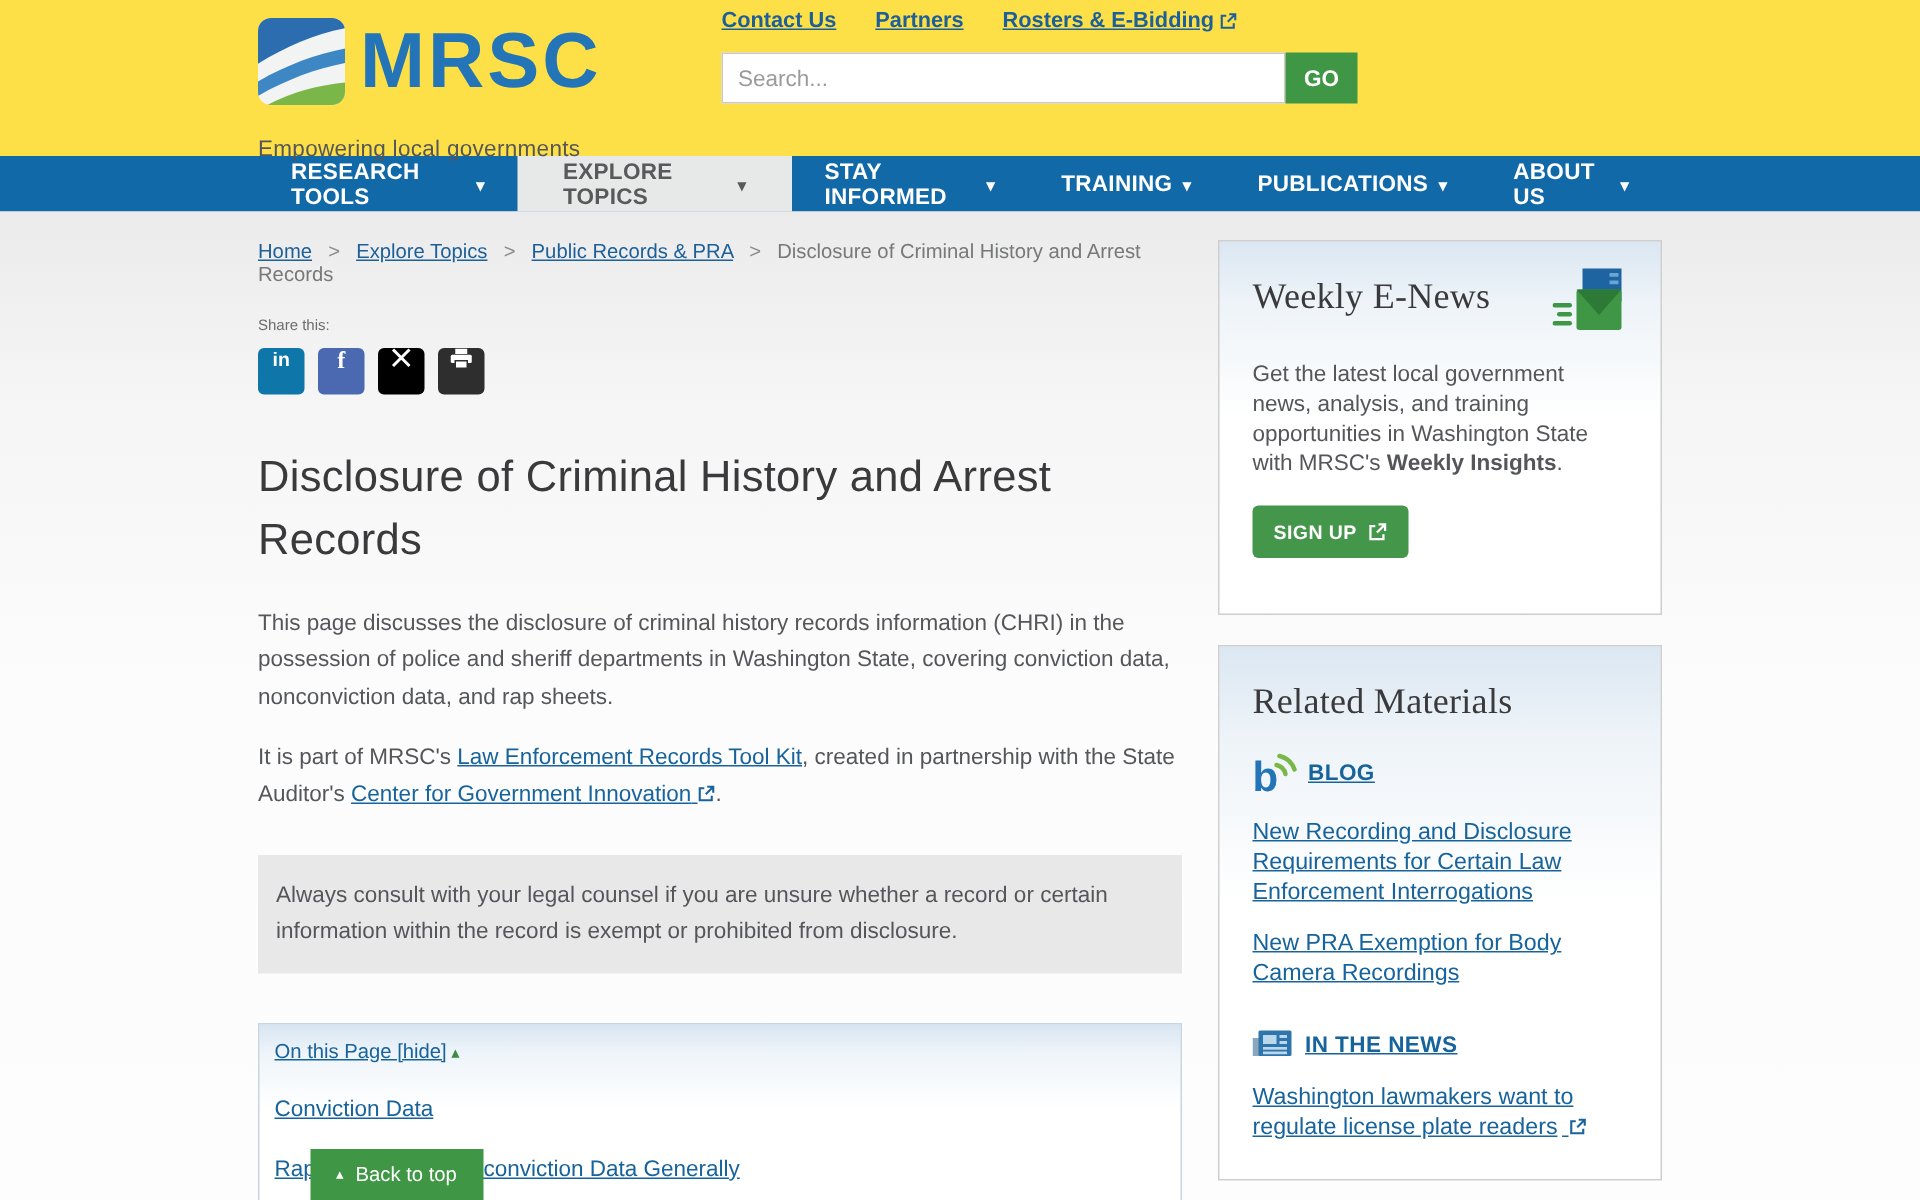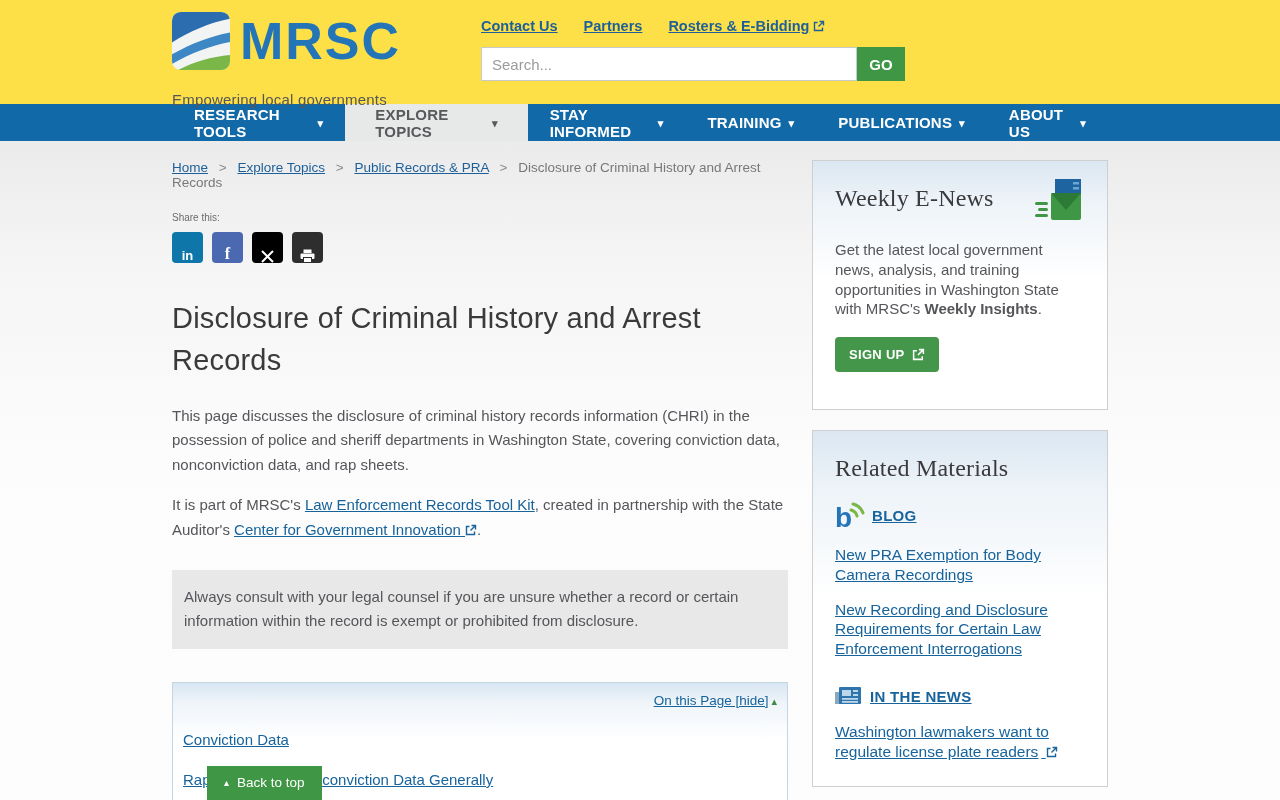--- a/index.html
+++ b/index.html
@@ -15,21 +15,21 @@
   .top-header { background:#fde047; height:104px; position:relative; }
   .container { width:936px; margin:0 auto; position:relative; }
   .top-header .container { height:104px; }
 
   .logo { position:absolute; left:0; top:12px; }
   .logo-row { display:flex; align-items:center; gap:10px; }
   .logo-mark { width:58px; height:58px; }
   .logo-text { font-size:52px; font-weight:bold; color:#2475b8; letter-spacing:2px; line-height:56px; }
   .logo-tagline { font-size:15px; color:#55565a; margin-top:21px; letter-spacing:0.2px; }
 
-  .search-area { position:absolute; left:309px; top:18px; width:424px; }
+  .search-area { position:absolute; left:309px; top:6px; width:424px; }
   .util-links { display:flex; gap:26px; font-size:14.5px; font-weight:bold; }
   .util-links a { color:#1d5f99; text-decoration:underline; display:inline-flex; align-items:center; gap:4px; }
   .search-row { display:flex; margin-top:13px; }
   .search-input {
     width:376px; height:34px; border:1px solid #c9c9c9; background:#fff;
     padding:0 10px; font-size:15px; color:#55565a; font-family:"Liberation Sans", sans-serif;
     outline:none;
   }
   .search-input::placeholder { color:#9b9b9b; }
   .go-btn {
@@ -69,41 +69,41 @@
   .breadcrumb { font-size:13.5px; color:#8a8b8d; margin-bottom:22px; }
   .breadcrumb a { color:#1d5f99; text-decoration:underline; }
   .breadcrumb .sep { margin:0 7px; color:#8a8b8d; }
   .breadcrumb .current { color:#77787a; }
 
   
   .share-label { font-size:10px; color:#6b6c6e; margin-bottom:9px; }
   .share-row { display:flex; gap:9px; }
   .share-btn {
     width:31px; height:31px; border:none; border-radius:4px; cursor:pointer;
-    display:flex; align-items:flex-end; justify-content:center; color:#fff;
+    display:flex; align-items:flex-start; justify-content:center; color:#fff;
     font-family:"Liberation Sans", sans-serif;
   }
   .share-btn.linkedin { background:#0e76a8; font-size:13px; font-weight:bold; }
   .share-btn.facebook { background:#4b69b1; font-size:16px; font-weight:bold; font-family:"Liberation Serif", serif; }
   .share-btn.xsocial { background:#000; }
   .share-btn.print { background:#2e2e2e; }
 
   
   .page-title { font-size:29px; font-weight:500; color:#3a3a3c; line-height:1.46; margin:34px 0 22px; letter-spacing:0.2px; }
   .article p { font-size:15px; line-height:1.64; color:#55565a; margin-bottom:16px; }
   .article a { color:#17639c; text-decoration:underline; }
   .note-box { background:#e8e8e8; padding:15px 12px; margin-top:27px; }
   .note-box p { margin:0; }
 
   
   .otp-box {
     margin-top:33px; border:1px solid #c6d5e2; padding:10px 10px 30px;
     background:linear-gradient(180deg, #d8e6f2 0%, #eef4f9 14%, #ffffff 42%);
   }
-  .otp-toggle-row { text-align:right; font-size:13.5px; }
+  .otp-toggle-row { text-align:left; font-size:13.5px; }
   .otp-toggle { color:#3e8a47; text-decoration:underline; }
   .otp-caret { color:#3e8a47; font-size:11px; margin-left:3px; text-decoration:none; display:inline-block; }
   .otp-link { display:block; margin-top:23px; font-size:15px; color:#3e8a47; text-decoration:underline; }
 
   
   .back-to-top {
     position:fixed; left:207px; bottom:0; background:#3f9746; color:#fff; border:none;
     font-size:13.5px; padding:9px 17px 10px; cursor:pointer; display:flex; align-items:center; gap:8px;
     font-family:"Liberation Sans", sans-serif; z-index:50;
   }
@@ -301,22 +301,22 @@
 
         <div class="rel-row">
           <svg width="30" height="30" viewBox="0 0 30 30">
             <text x="0" y="27" font-family="Liberation Sans, sans-serif" font-size="28" font-weight="bold" fill="#2475b8">b</text>
             <path d="M16 10 A 8 8 0 0 1 22 16" fill="none" stroke="#7ab648" stroke-width="3" stroke-linecap="round"></path>
             <path d="M18 4 A 14 14 0 0 1 28 13" fill="none" stroke="#7ab648" stroke-width="3" stroke-linecap="round"></path>
           </svg>
           <a class="rel-cat-link">BLOG</a>
         </div>
 
+        <a class="rel-link">New Recording and Disclosure Requirements for Certain Law Enforcement Interrogations</a>
         <a class="rel-link">New PRA Exemption for Body Camera Recordings</a>
-        <a class="rel-link">New Recording and Disclosure Requirements for Certain Law Enforcement Interrogations</a>
 
         <div class="rel-row news-row">
           <svg width="28" height="22" viewBox="0 0 28 22">
             <rect x="0" y="7" width="6" height="12" fill="#8aa7bd"></rect>
             <rect x="4" y="2" width="22" height="17" rx="1" fill="#2e75ad"></rect>
             <rect x="7" y="5" width="9" height="6" fill="#bcd7ea"></rect>
             <rect x="18" y="5" width="5" height="2" fill="#bcd7ea"></rect>
             <rect x="18" y="9" width="5" height="2" fill="#bcd7ea"></rect>
             <rect x="7" y="13" width="16" height="1.8" fill="#bcd7ea"></rect>
             <rect x="7" y="16" width="16" height="1.8" fill="#bcd7ea"></rect>

